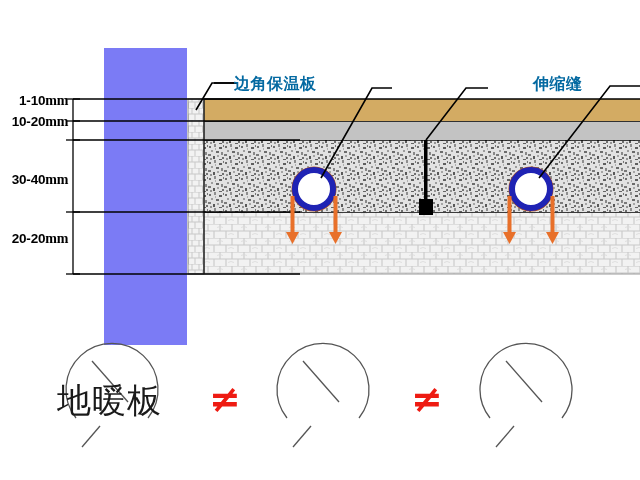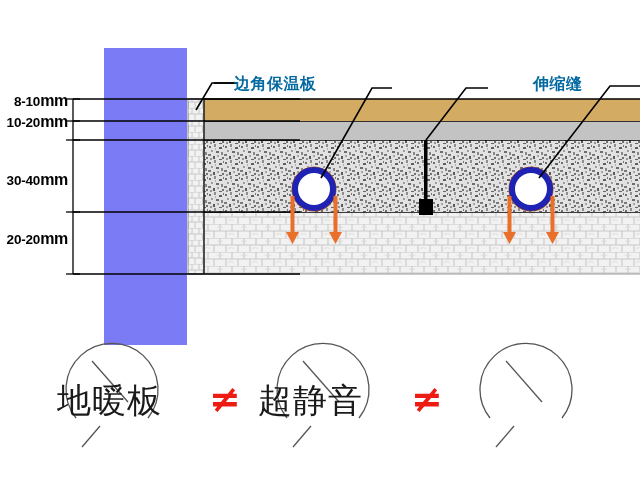--- a/index.html
+++ b/index.html
@@ -36,23 +36,24 @@
     white-space: nowrap;
     color: #000000;
     font-family: "Liberation Sans", "DejaVu Sans", sans-serif;
     font-size: 13.5px;
     font-weight: 700;
     letter-spacing: -0.2px;
     text-align: right;
     transform: translateY(-50%);
   }
   .dim-label .unit {
-    font-size: 16px;
+    font-size: 14px;
     font-weight: 700;
     letter-spacing: -0.3px;
+    font-family: Liberation Serif, serif;
   }
 
   
   .callout {
     position: absolute;
     white-space: nowrap;
     color: #0369a1;
     font-family: "DejaVu Sans", "Liberation Sans", sans-serif;
     font-size: 16px;
     font-weight: 700;
@@ -213,21 +214,21 @@
 
       <path d="M426 140 L466 88 L488 88"></path>
 
       <path d="M539 178 L610 86 L640 86"></path>
 
       <path d="M214 83 L238 83"></path>
     </g>
   </svg>
 
   <div class="dim-label" style="left:6px; top:101px; width:62px;">
-    <span>8-10</span><span class="unit">mm</span>
+    <span>1-10</span><span class="unit">mm</span>
   </div>
   <div class="dim-label" style="left:2px; top:122px; width:66px;">
     <span>10-20</span><span class="unit">mm</span>
   </div>
   <div class="dim-label" style="left:2px; top:180px; width:66px;">
     <span>30-40</span><span class="unit">mm</span>
   </div>
   <div class="dim-label" style="left:2px; top:239px; width:66px;">
     <span>20-20</span><span class="unit">mm</span>
   </div>
@@ -247,16 +248,15 @@
       <path d="M311 426 L293 447"></path>
 
       <path d="M490 418 A46 46 0 1 1 562 418"></path>
       <path d="M506 361 L542 402"></path>
       <path d="M514 426 L496 447"></path>
     </g>
   </svg>
 
   <div class="slogan-word" style="left:57px; top:401px;">地暖板</div>
   <div class="slogan-op" style="left:225px; top:399px;">≠</div>
-  <div class="slogan-word" style="left:258px; top:401px;">超静音</div>
   <div class="slogan-op" style="left:427px; top:399px;">≠</div>
 
 </div>
 
 </body></html>

